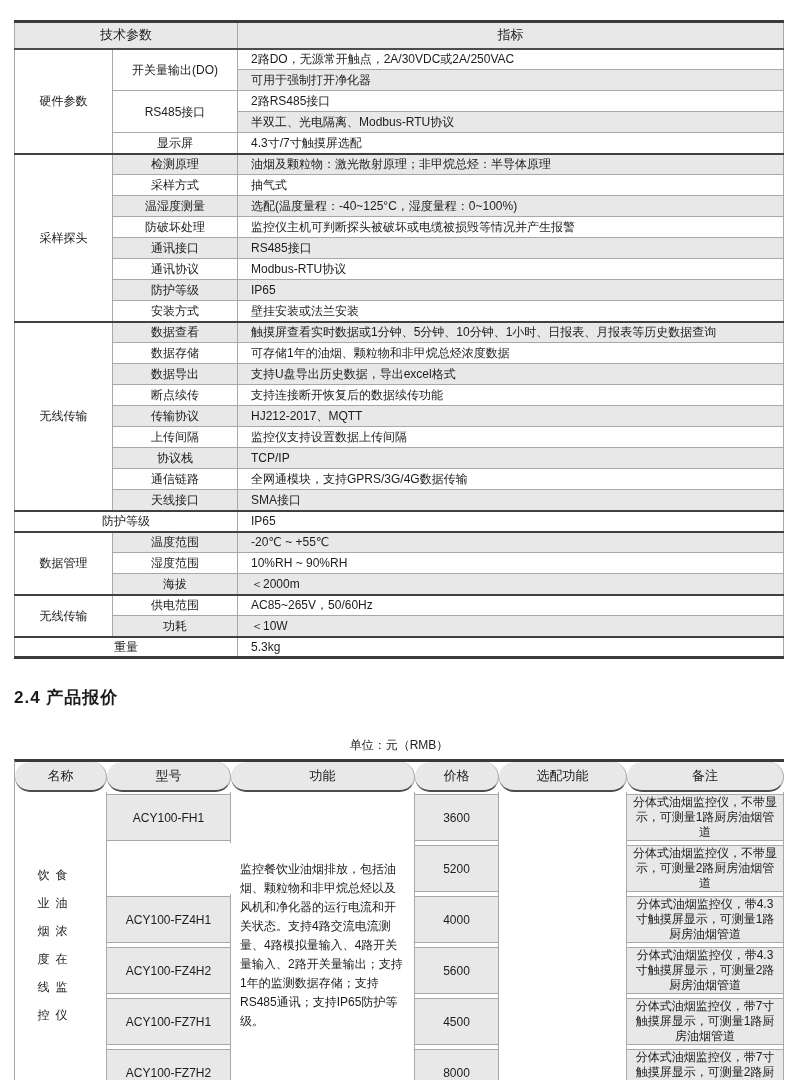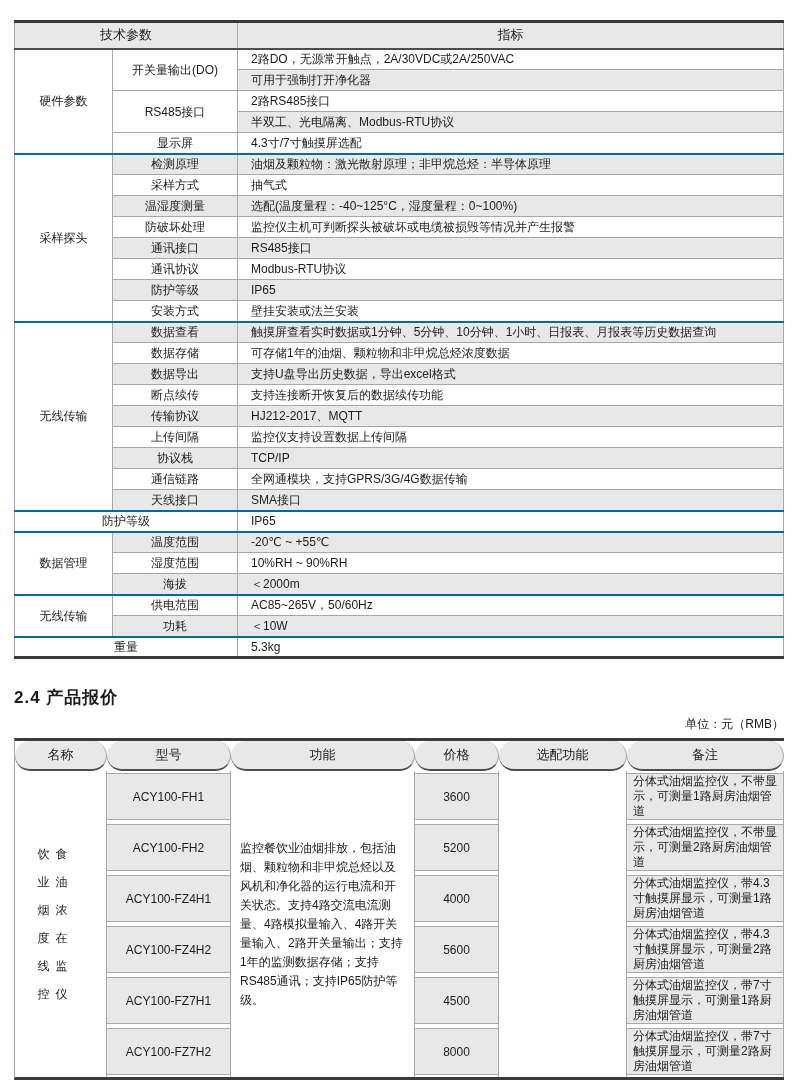--- a/index.html
+++ b/index.html
@@ -36,34 +36,34 @@
     background: #e8e8e9;
     height: 27px;
     font-size: 13px;
     border-bottom: 2px solid #4d4d4d;
     text-align: center;
   }
   table.spec td.cat, table.spec td.sub { text-align: center; }
   table.spec td.val { text-align: left; padding-left: 13px; }
   table.spec tbody tr:nth-child(even) td:not(.m) { background: #e8e8e9; }
   table.spec td.m { background: #ffffff; }
-  table.spec tr.gb td { border-top: 2px solid #0369a1; }
+  table.spec tr.gb td { border-top: 2px solid #404040; }
 
   
   .section-title {
     margin-top: 27px;
     font-size: 17px;
     font-weight: bold;
     letter-spacing: 1px;
   }
   .unit-line {
     width: 770px;
-    text-align: right;
-    font-size: 12px;
-    margin-top: 7px;
+    text-align: center;
+    font-size: 12px;
+    margin-top: 28px;
     margin-bottom: 5px;
   }
 
   
   .ptable {
     width: 770px;
     display: grid;
     grid-template-columns: 92px 124px 184px 84px 128px auto;
     grid-template-rows: 30px repeat(6, 51px);
     border-top: 3px solid #3a3a3a;
@@ -92,21 +92,21 @@
   .slot-in {
     height: 100%;
     background: #e8e8e9;
     border-top: 1px solid #a8a8a8;
     border-bottom: 1px solid #a8a8a8;
     display: flex; align-items: center; justify-content: center;
     font-size: 12px;
   }
   .slot-in.note {
     justify-content: flex-start;
-    text-align: left;
+    text-align: center;
     padding: 6px 6px;
     line-height: 15px;
     font-size: 12px;
   }
   .name-text {
     width: 46px;
     font-size: 12px;
     line-height: 28px;
     letter-spacing: 6px;
     word-break: break-all;
@@ -279,23 +279,20 @@
     <div class="h" style="grid-area:1/5">选配功能</div>
     <div class="h" style="grid-area:1/6">备注</div>
 
     <div class="mcell" style="grid-area:2/1/8/2">
       <div class="name-text">饮食业油烟浓度在线监控仪</div>
     </div>
 
     <div class="slot" style="grid-area:2/2">
         <div class="slot-in">ACY100-FH1</div>
       </div>
-    <div class="slot" style="grid-area:3/2">
-        <div class="slot-in">ACY100-FH2</div>
-      </div>
     <div class="slot" style="grid-area:4/2">
         <div class="slot-in">ACY100-FZ4H1</div>
       </div>
     <div class="slot" style="grid-area:5/2">
         <div class="slot-in">ACY100-FZ4H2</div>
       </div>
     <div class="slot" style="grid-area:6/2">
         <div class="slot-in">ACY100-FZ7H1</div>
       </div>
     <div class="slot" style="grid-area:7/2">

